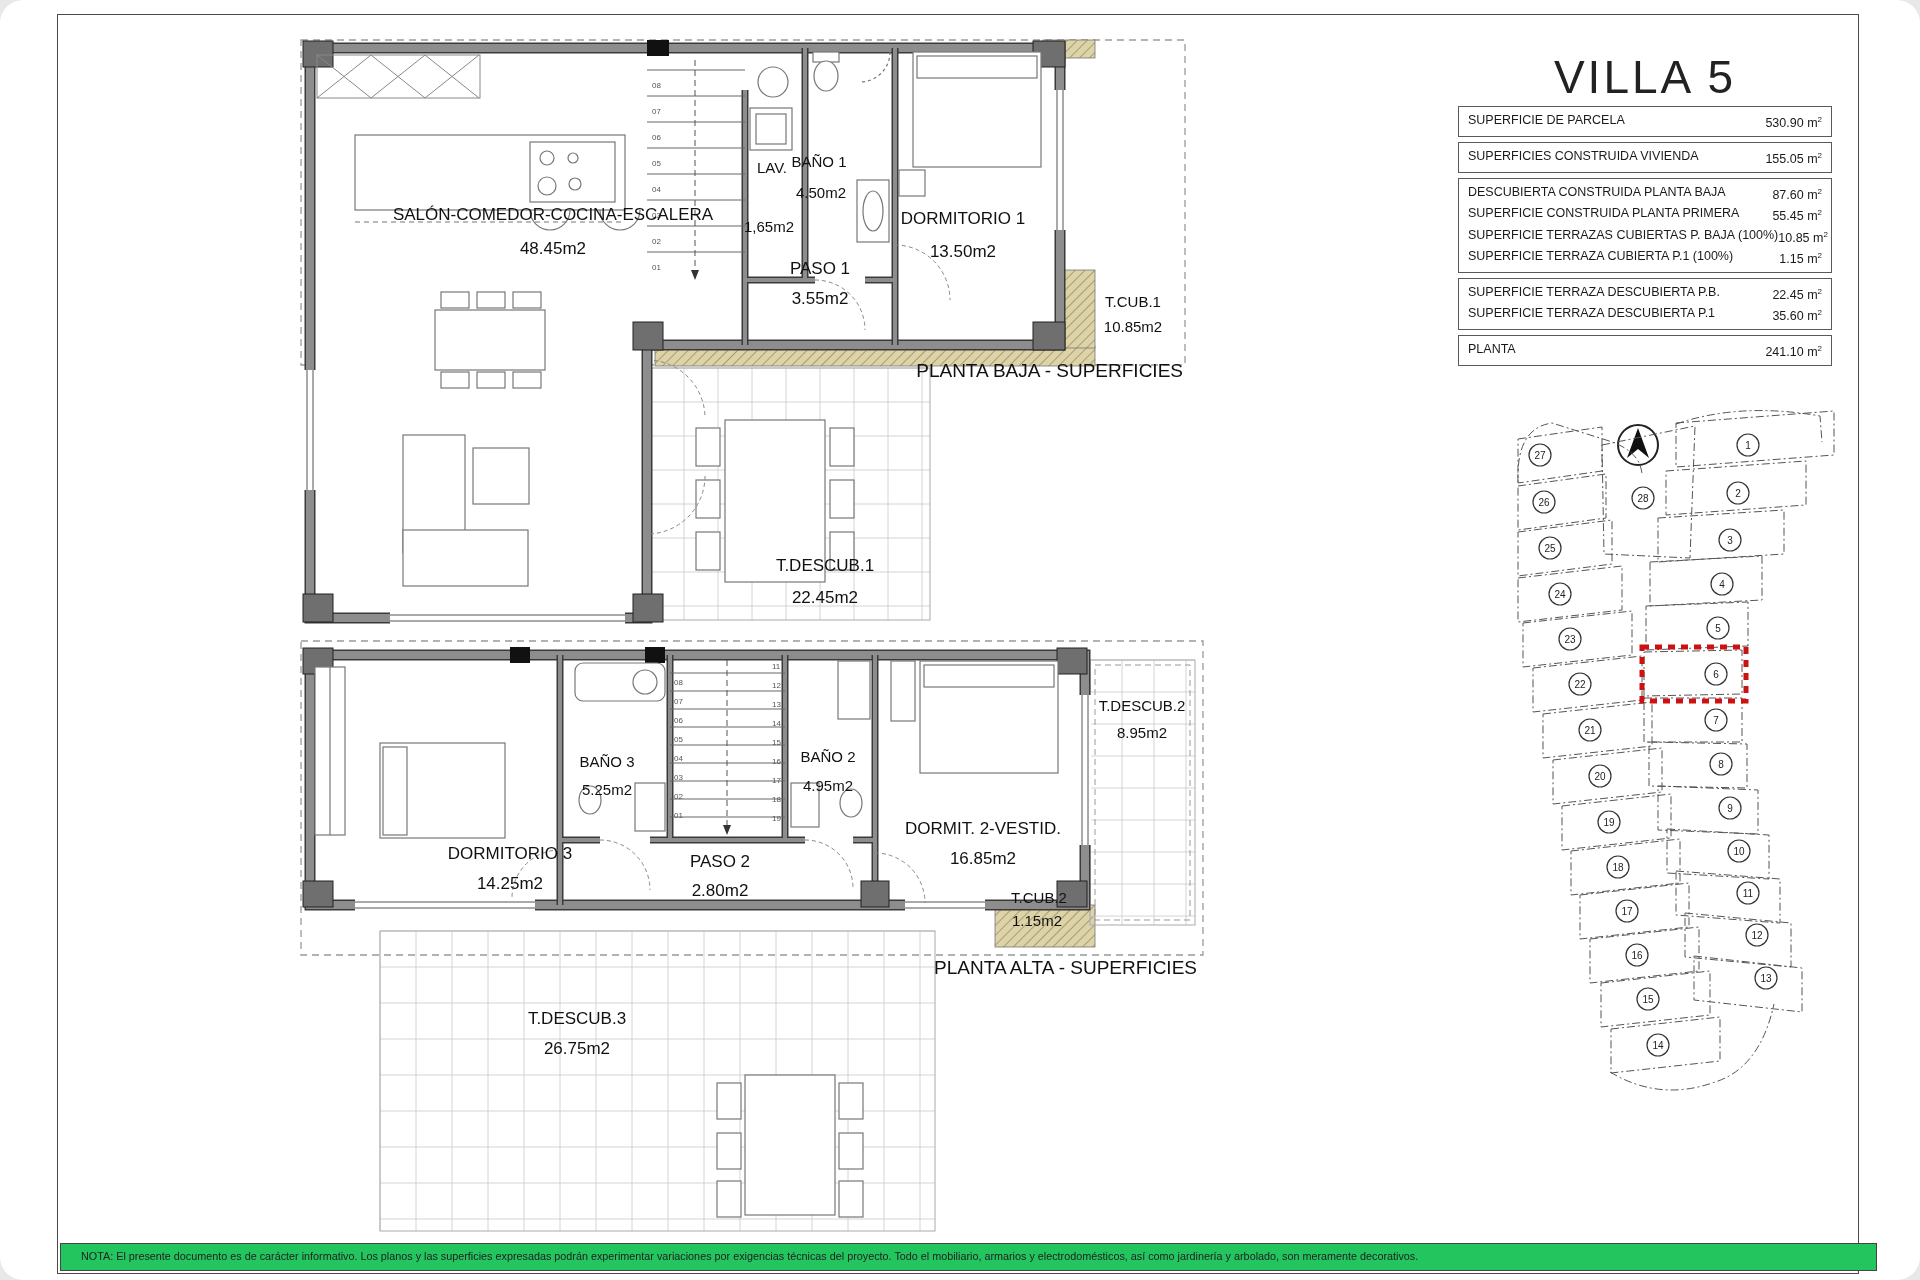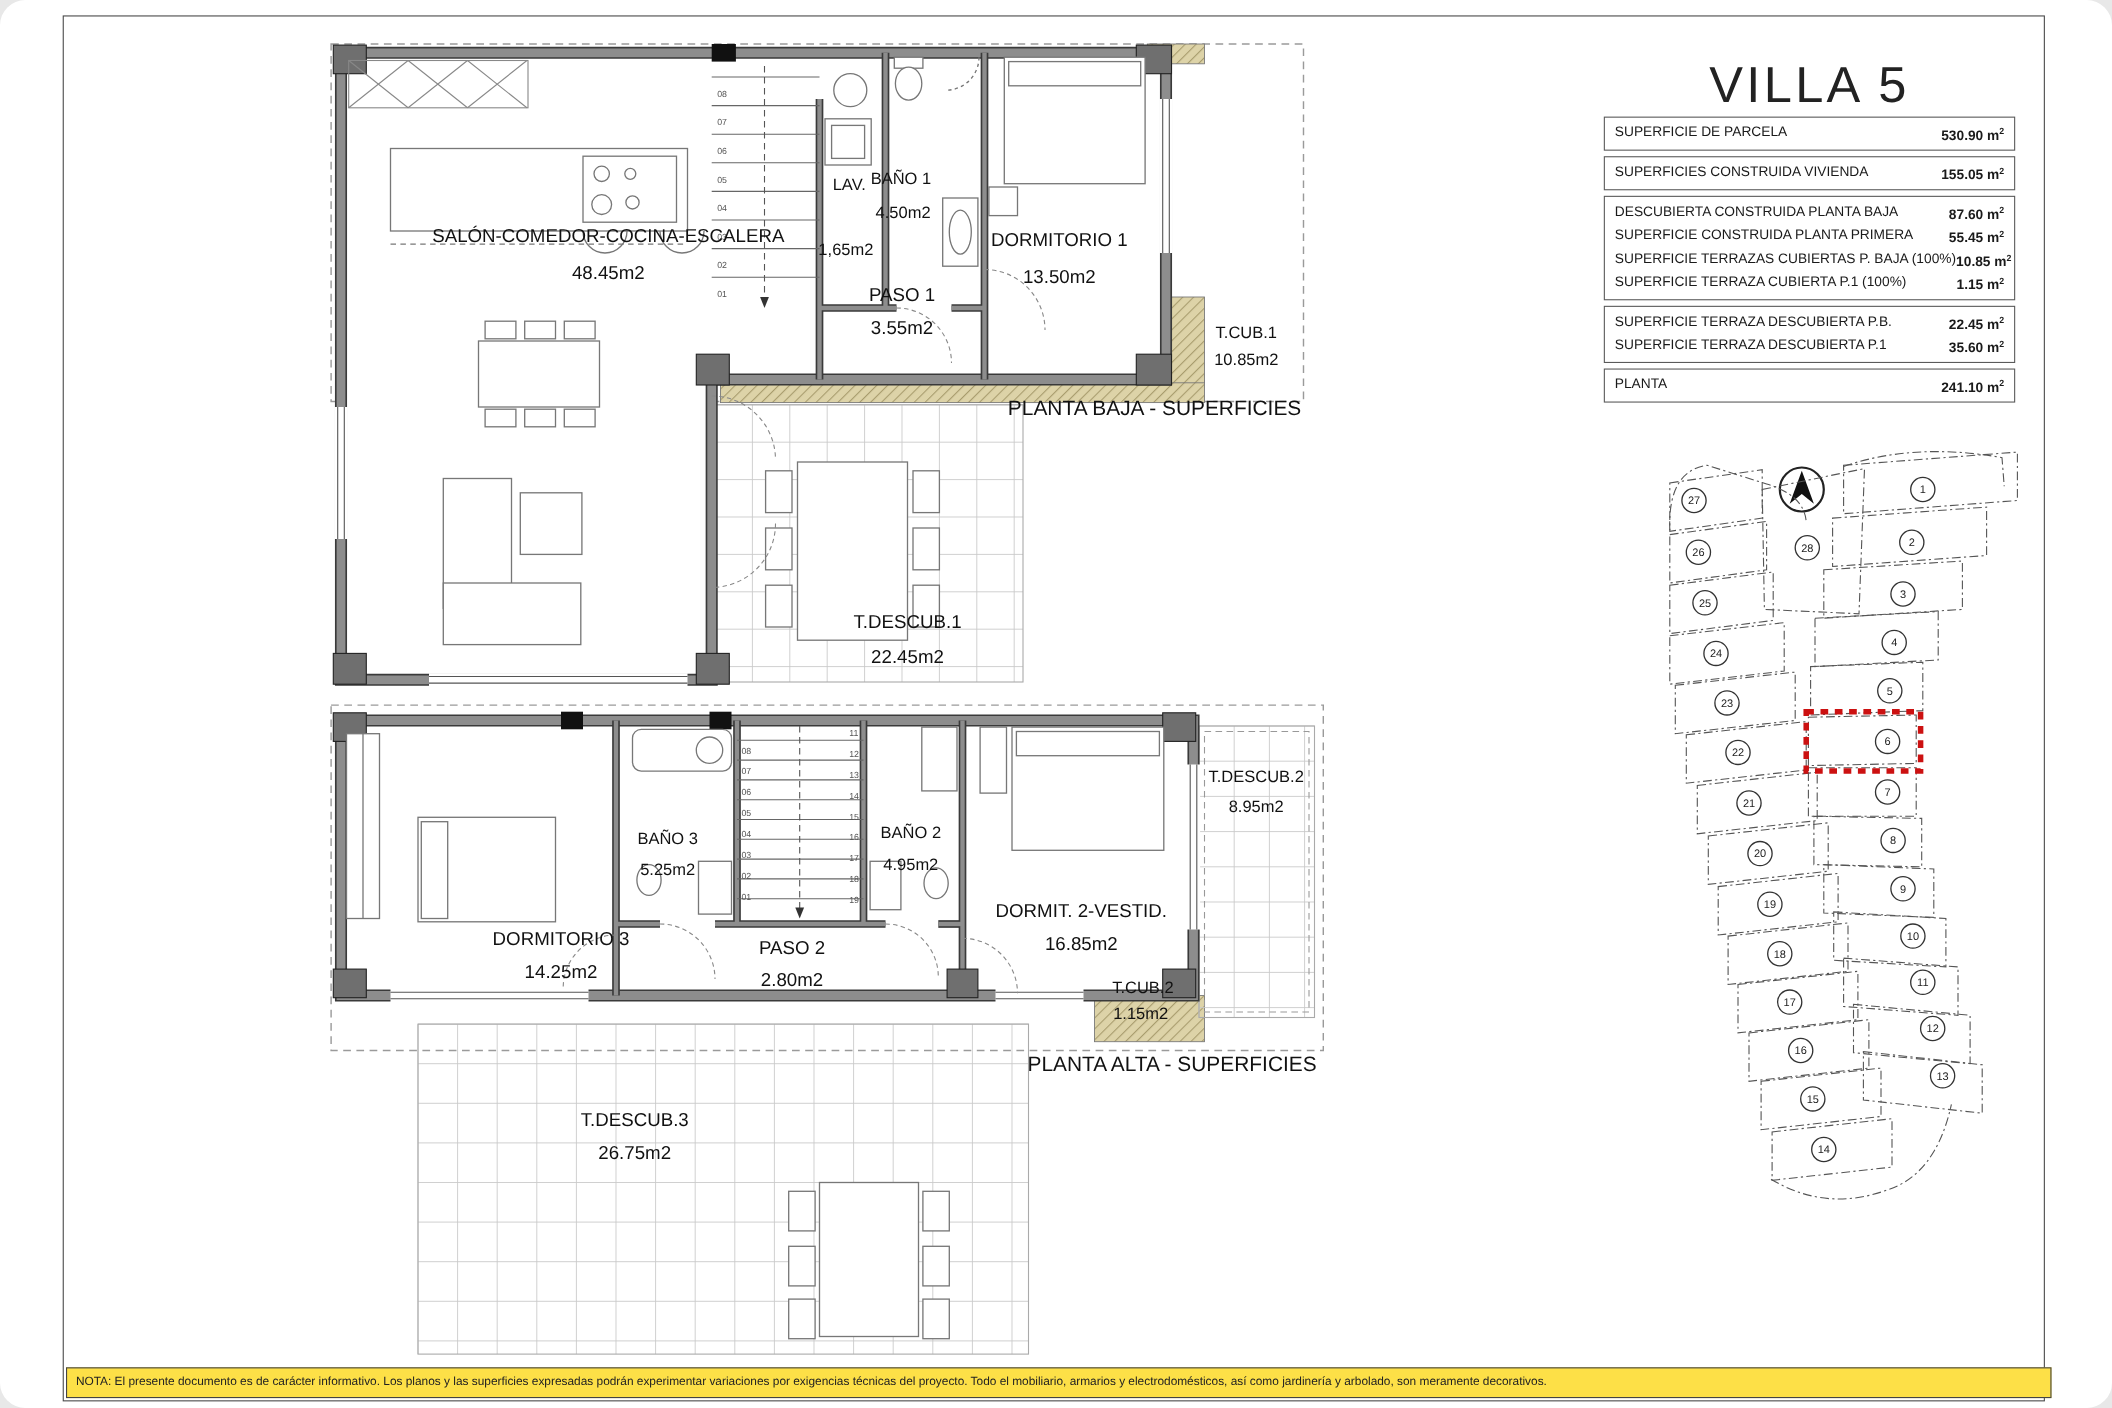--- a/index.html
+++ b/index.html
@@ -5,24 +5,24 @@
   html,body{margin:0;padding:0;background:#e8e8e8;}
   .page{position:relative;width:1920px;height:1280px;background:#ffffff;overflow:hidden;
         font-family:"Liberation Sans", sans-serif;color:#1a1a1a;border-radius:23px;}
   .frame{position:absolute;left:57px;top:14px;width:1800px;height:1258px;border:1px solid #4a4a4a;}
   .title{position:absolute;left:1458px;top:50px;width:374px;text-align:center;
          font-size:46px;letter-spacing:3px;color:#222;font-weight:400;}
   .atable{position:absolute;left:1458px;top:106px;width:374px;font-size:12.5px;}
   .tgroup{border:1.5px solid #5a5a5a;background:#fff;margin-bottom:5px;padding:4px 9px;}
   .trow{display:flex;justify-content:space-between;line-height:16px;padding:1px 0;}
   .trow .lab{white-space:nowrap;}
-  .trow .val{white-space:nowrap;font-weight:bold;}
+  .trow .val{white-space:nowrap;}
   .trow sup{font-size:8px;}
   .note{position:absolute;left:60px;top:1243px;width:1795px;height:26px;border:1.5px solid #444;
-        background:#fde047;font-size:10.8px;line-height:24px;padding-left:8px;white-space:nowrap;
+        background:#22c55e;font-size:10.8px;line-height:24px;padding-left:20px;white-space:nowrap;
         overflow:hidden;color:#222;}
   svg text{font-family:"Liberation Sans", sans-serif;fill:#111;}
   .roomname{font-size:17px;}
   .roomsmall{font-size:15px;}
   .caption{font-size:19px;}
   .stairnum{font-size:8px;fill:#555;}
   .plotnum{font-size:10px;fill:#222;}
 </style>
 </head>
 <body>

